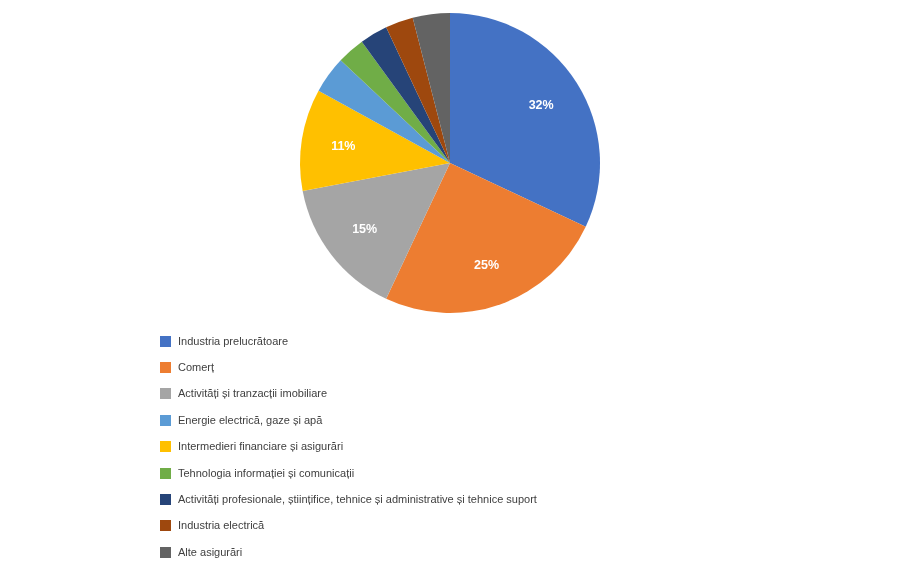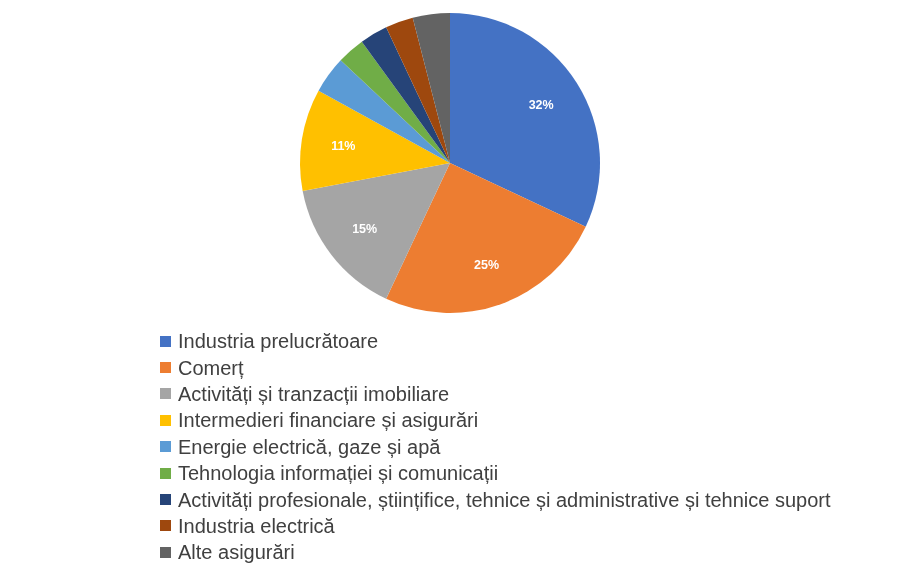--- a/index.html
+++ b/index.html
@@ -48,21 +48,21 @@
     align-items: center;
     height: 26.4px;
   }
   .legend-swatch {
     width: 11px;
     height: 11px;
     margin-right: 7px;
     flex: 0 0 auto;
   }
   .legend-label {
-    font-size: 20px;
+    font-size: 11px;
     color: #404040;
     white-space: nowrap;
     line-height: 1;
   }
 </style>
 </head>
 <body>
 
 <div id="chart-root">
 
@@ -96,26 +96,26 @@
     </div>
     <div class="legend-item">
       <span class="legend-swatch" style="background: rgb(237, 125, 49);"></span>
       <span class="legend-label">Comerț</span>
     </div>
     <div class="legend-item">
       <span class="legend-swatch" style="background: rgb(165, 165, 165);"></span>
       <span class="legend-label">Activități și tranzacții imobiliare</span>
     </div>
     <div class="legend-item">
+      <span class="legend-swatch" style="background: rgb(91, 155, 213);"></span>
+      <span class="legend-label">Energie electrică, gaze și apă</span>
+    </div>
+    <div class="legend-item">
       <span class="legend-swatch" style="background: rgb(255, 192, 0);"></span>
       <span class="legend-label">Intermedieri financiare și asigurări</span>
-    </div>
-    <div class="legend-item">
-      <span class="legend-swatch" style="background: rgb(91, 155, 213);"></span>
-      <span class="legend-label">Energie electrică, gaze și apă</span>
     </div>
     <div class="legend-item">
       <span class="legend-swatch" style="background: rgb(112, 173, 71);"></span>
       <span class="legend-label">Tehnologia informației și comunicații</span>
     </div>
     <div class="legend-item">
       <span class="legend-swatch" style="background: rgb(38, 68, 120);"></span>
       <span class="legend-label">Activități profesionale, științifice, tehnice și administrative și tehnice suport</span>
     </div>
     <div class="legend-item">

